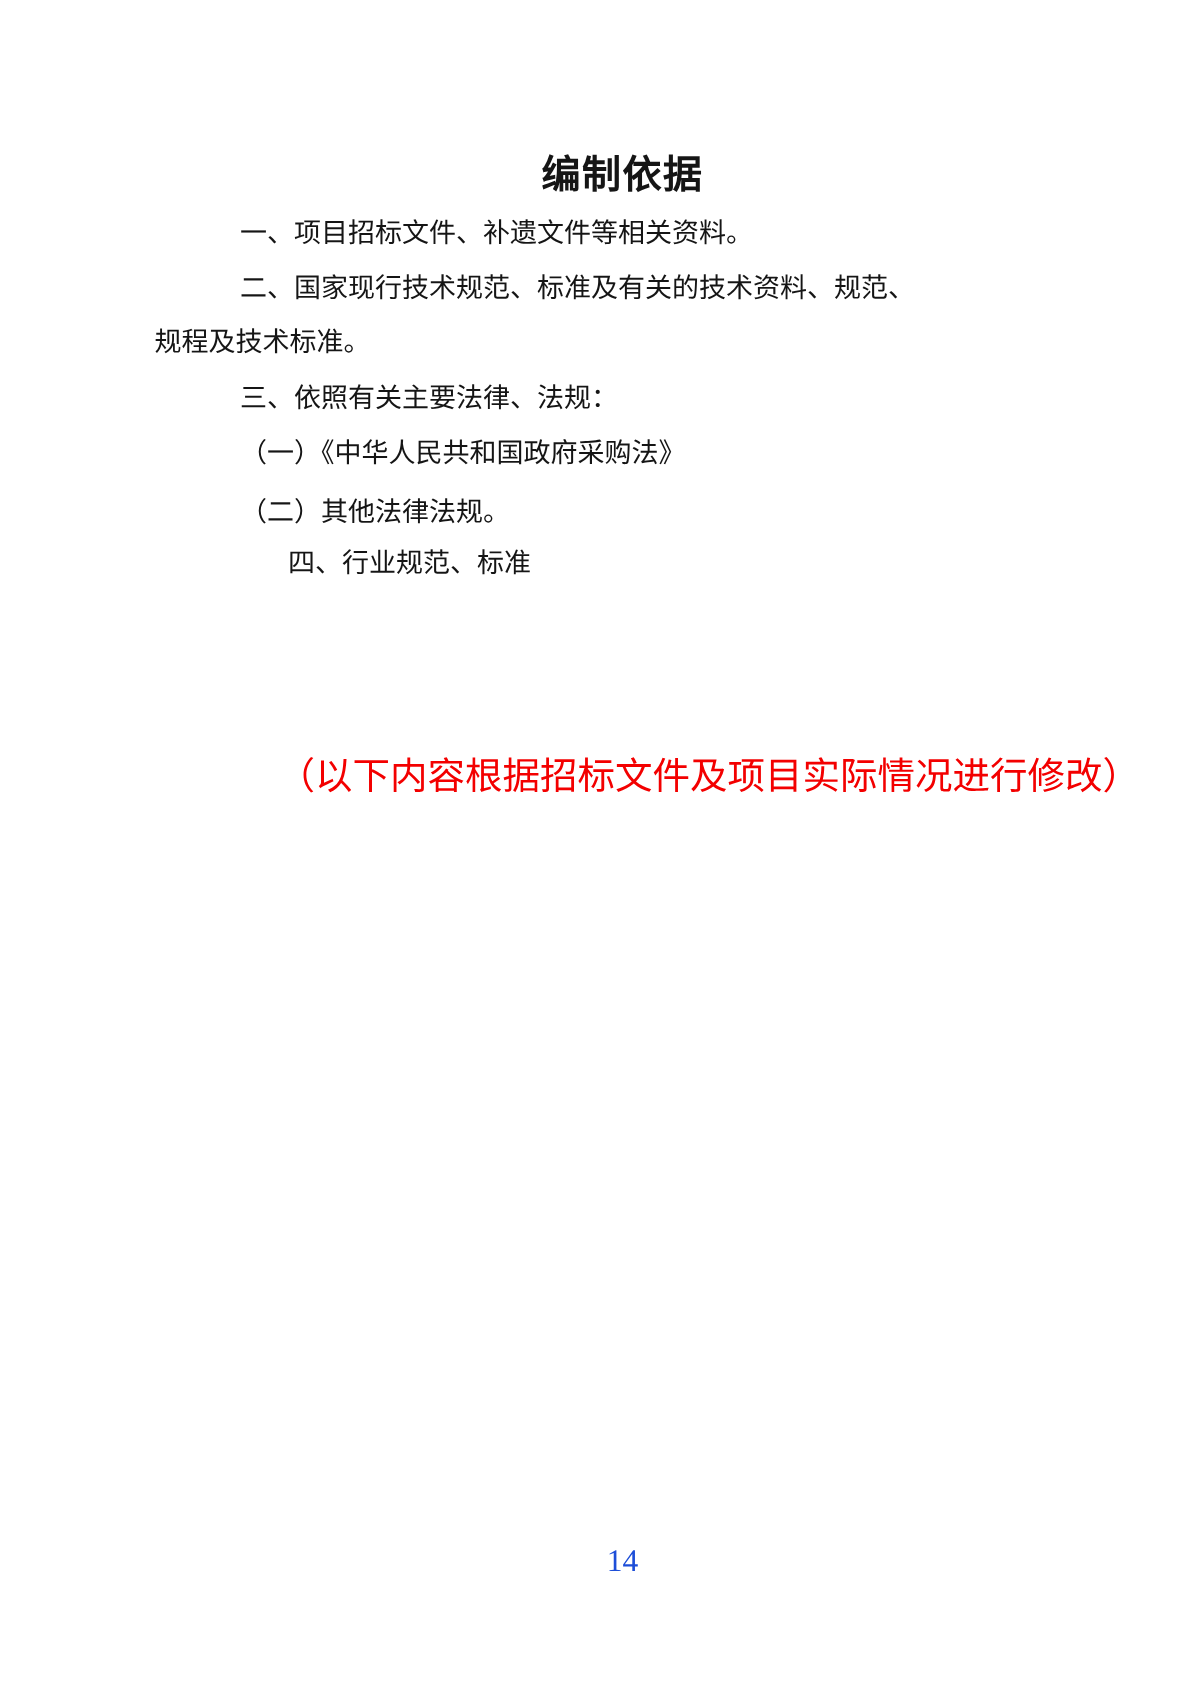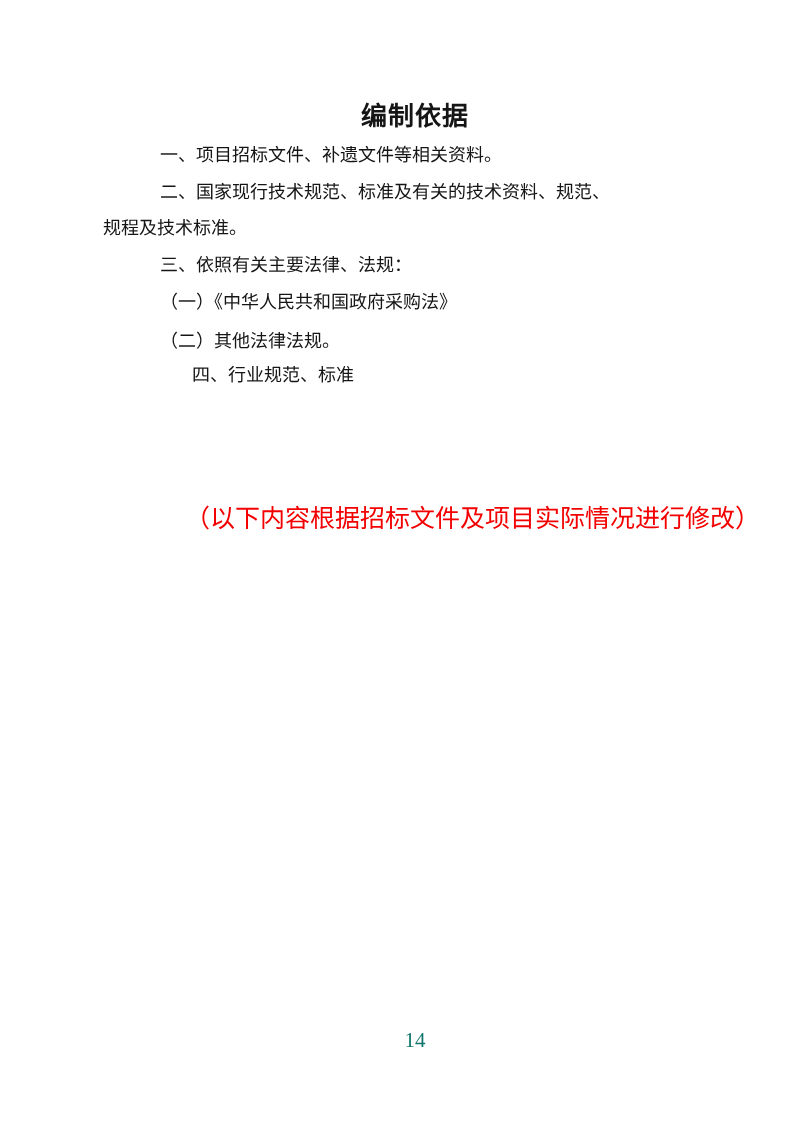--- a/index.html
+++ b/index.html
@@ -51,21 +51,21 @@
     margin-left: 24px;
   }
   .page-number {
     position: absolute;
     top: 1029px;
     left: 103px;
     width: 624px;
     text-align: center;
     font-size: 21px;
     line-height: 1.1;
-    color: #0f766e;
+    color: #1d4ed8;
   }
 </style>
 </head>
 <body>
 
 <div class="page" style="background: rgb(255, 255, 255);">
 
   <div class="doc-title">编制依据</div>
 
   <div class="line indent" style="top:146px;">一、项目招标文件、补遗文件等相关资料。</div>

